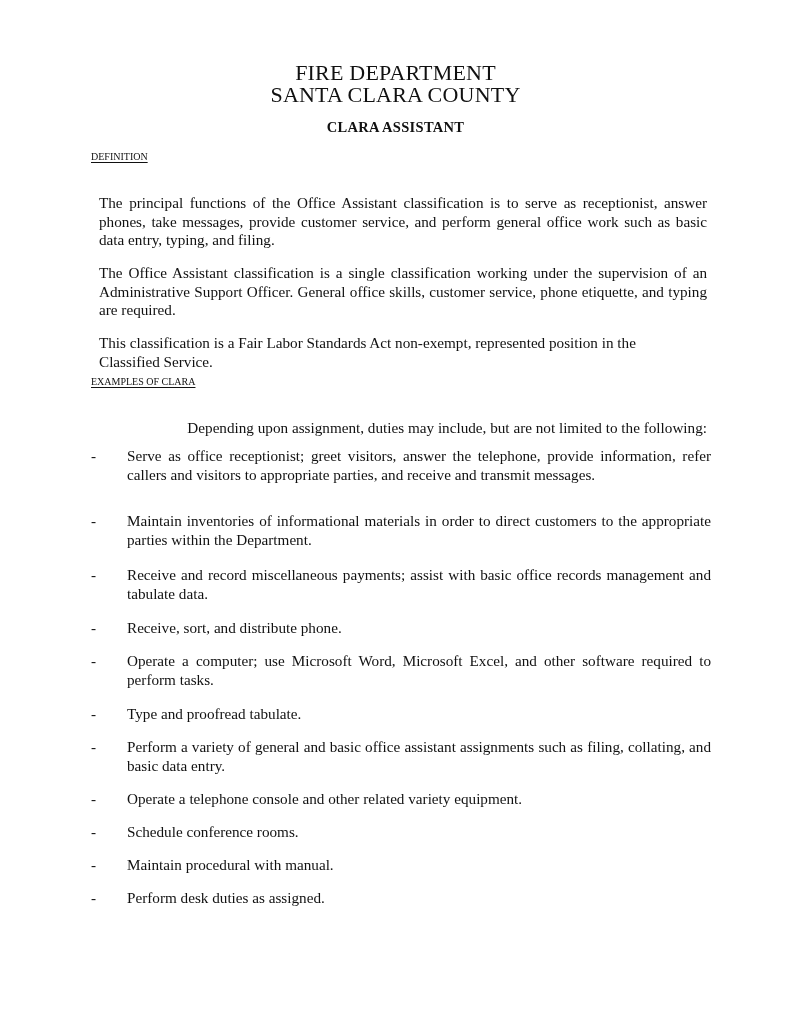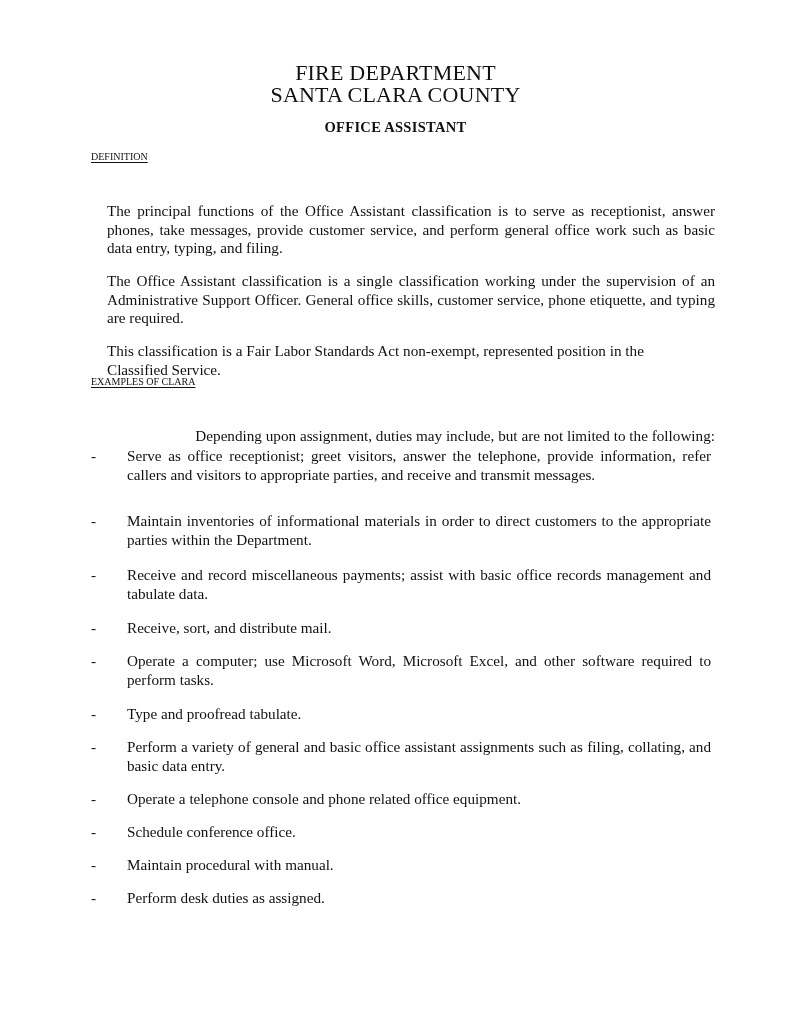--- a/index.html
+++ b/index.html
@@ -3,34 +3,34 @@
 <meta charset="utf-8">
 <style>
   html, body { margin: 0; padding: 0; background: #ffffff; }
   body { width: 791px; height: 1024px; position: relative; overflow: hidden;
          font-family: "Liberation Serif", "DejaVu Serif", serif; color: #111111; }
   .page { position: absolute; left: 0; top: 0; width: 791px; height: 1024px; background: #fff; }
   .center { position: absolute; left: 0; width: 791px; text-align: center; }
   .hdr { font-size: 22px; line-height: 22px; letter-spacing: 0.2px; }
   .title { font-size: 14.5px; font-weight: bold; letter-spacing: 0.3px; }
   .sect { position: absolute; left: 91px; font-size: 10px; text-decoration: underline; text-underline-offset: 2px; }
-  .para { position: absolute; left: 91px; width: 608px; font-size: 15.2px; line-height: 18.5px; text-align: justify; margin: 16px; }
+  .para { position: absolute; left: 91px; width: 608px; font-size: 15.2px; line-height: 18.5px; text-align: justify; margin: 8px; }
   .bul { position: absolute; left: 91px; width: 608px; font-size: 15.2px; line-height: 18.5px; }
   .bul .dash { position: absolute; left: 0; top: 0; width: 12px; }
   .bul .txt { position: absolute; left: 36px; width: 584px; text-align: justify; text-align-last: left; }
   .last-left { text-align-last: left; }
 </style>
 </head>
 <body>
 
 <div class="page">
 
   <div class="center hdr" style="top:62px;">FIRE DEPARTMENT</div>
   <div class="center hdr" style="top:84px;">SANTA CLARA COUNTY</div>
-  <div class="center title" style="top:119px;">OFFICE ASSISTANT</div>
+  <div class="center title" style="top:119px;">CLARA ASSISTANT</div>
 
   <div class="sect" style="top:151px;">DEFINITION</div>
 
   <p class="para" style="top:186px;">The principal functions of the Office Assistant classification is to serve as receptionist, answer phones, take messages, provide customer service, and perform general office work such as basic data entry, typing, and filing.</p>
   <p class="para last-left" style="top:326px; width:560px; text-align:left;">This classification is a Fair Labor Standards Act non-exempt, represented position in the Classified Service.</p>
   <p class="para" style="top:256px;">The Office Assistant classification is a single classification working under the supervision of an Administrative Support Officer. General office skills, customer service, phone etiquette, and typing are required.</p>
 
   <div class="sect" style="top:376px;">EXAMPLES OF CLARA</div>
 
   <div class="para" style="top:411px; text-align:right;">Depending upon assignment, duties may include, but are not limited to the following:</div>
@@ -42,41 +42,41 @@
   <div class="bul" style="top:512px;">
     <span class="dash">-</span>
     <span class="txt">Maintain inventories of informational materials in order to direct customers to the appropriate parties within the Department.</span>
   </div>
   <div class="bul" style="top:566px;">
     <span class="dash">-</span>
     <span class="txt">Receive and record miscellaneous payments; assist with basic office records management and tabulate data.</span>
   </div>
   <div class="bul" style="top:619px;">
     <span class="dash">-</span>
-    <span class="txt">Receive, sort, and distribute mail.</span>
+    <span class="txt">Receive, sort, and distribute phone.</span>
   </div>
   <div class="bul" style="top:652px;">
     <span class="dash">-</span>
     <span class="txt">Operate a computer; use Microsoft Word, Microsoft Excel, and other software required to perform tasks.</span>
   </div>
   <div class="bul" style="top:705px;">
     <span class="dash">-</span>
     <span class="txt">Type and proofread tabulate.</span>
   </div>
   <div class="bul" style="top:738px;">
     <span class="dash">-</span>
     <span class="txt">Perform a variety of general and basic office assistant assignments such as filing, collating, and basic data entry.</span>
   </div>
   <div class="bul" style="top:790px;">
     <span class="dash">-</span>
-    <span class="txt">Operate a telephone console and phone related office equipment.</span>
+    <span class="txt">Operate a telephone console and other related variety equipment.</span>
   </div>
   <div class="bul" style="top:823px;">
     <span class="dash">-</span>
-    <span class="txt">Schedule conference office.</span>
+    <span class="txt">Schedule conference rooms.</span>
   </div>
   <div class="bul" style="top:856px;">
     <span class="dash">-</span>
     <span class="txt">Maintain procedural with manual.</span>
   </div>
   <div class="bul" style="top:889px;">
     <span class="dash">-</span>
     <span class="txt">Perform desk duties as assigned.</span>
   </div>
 

